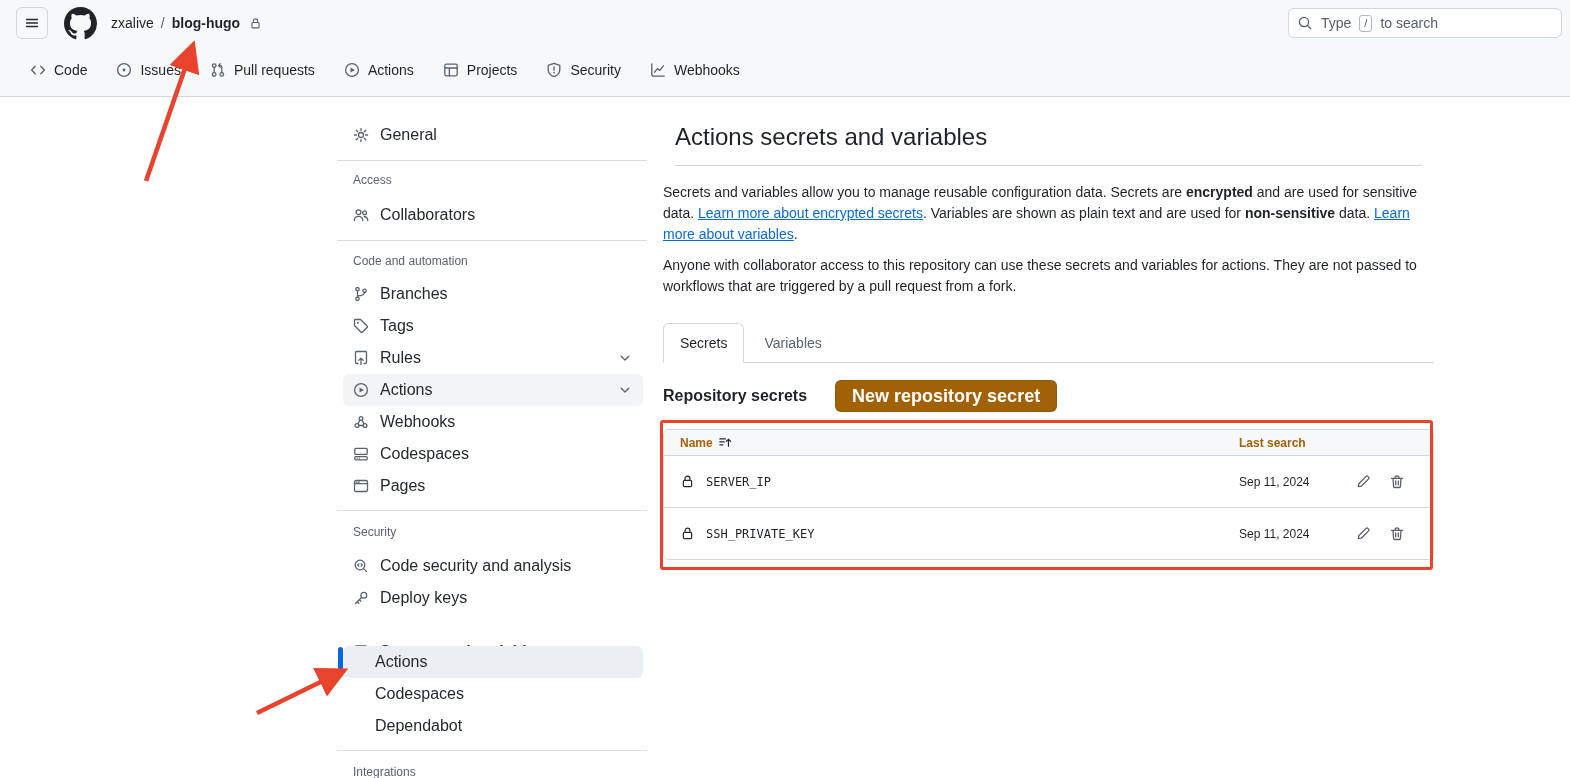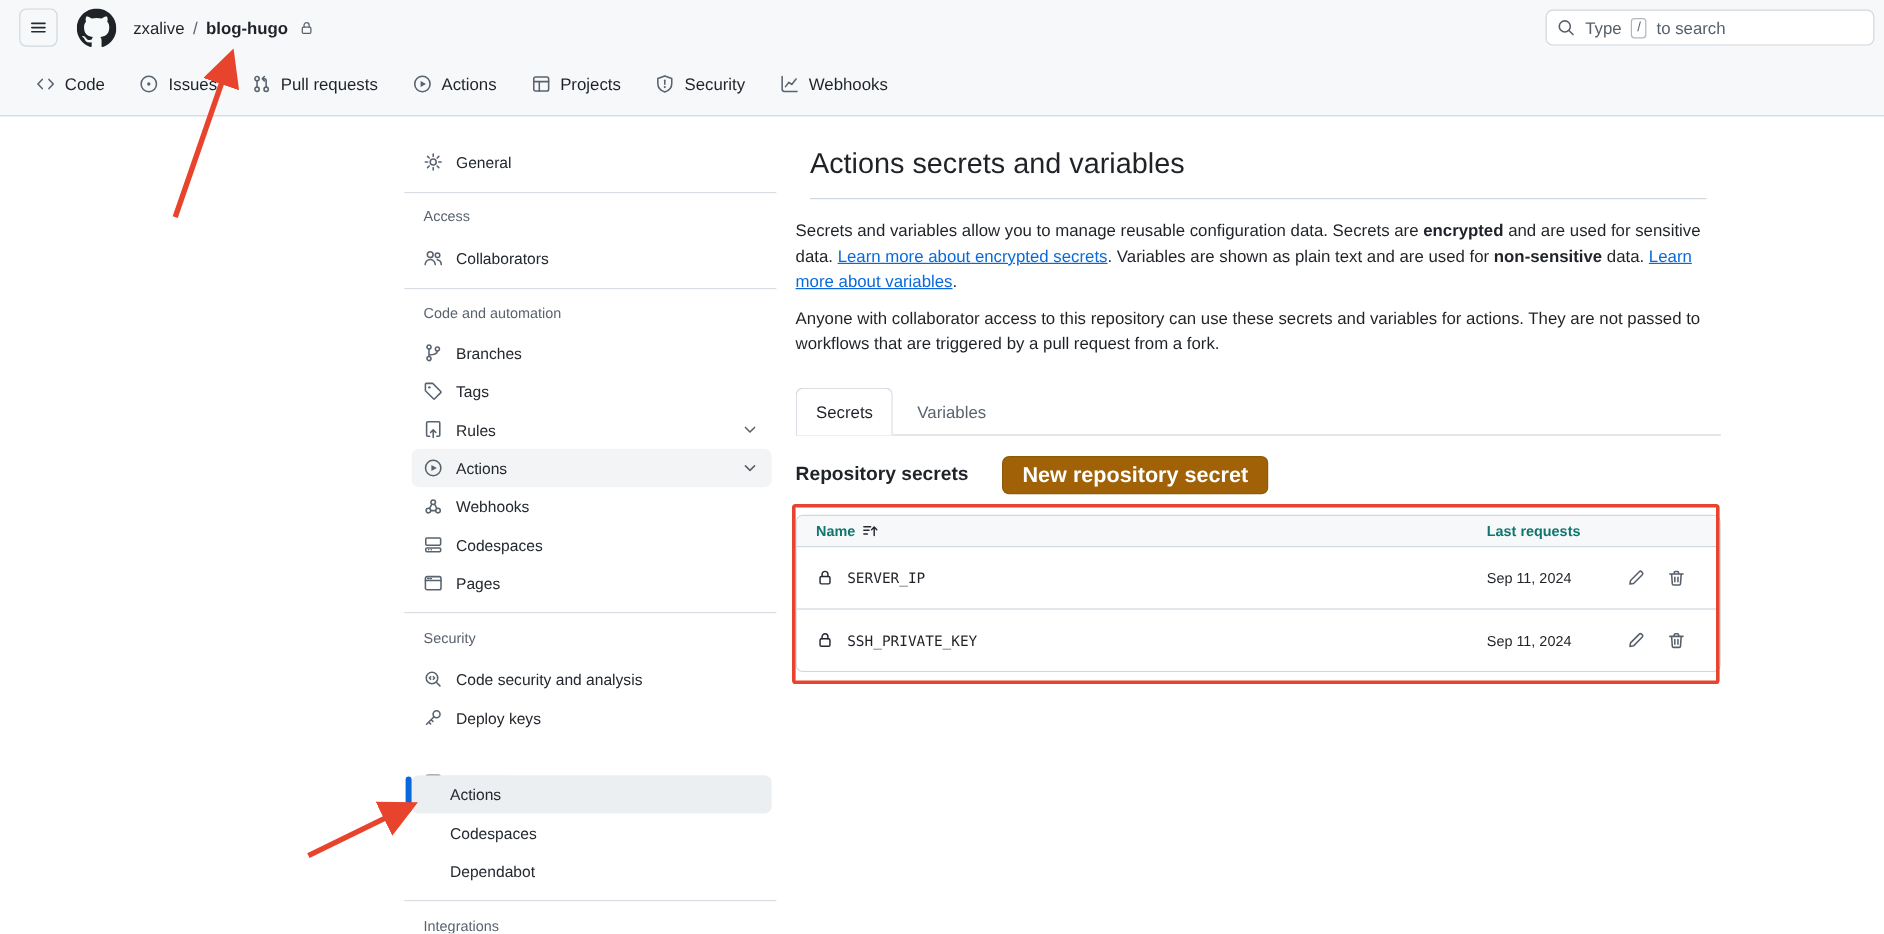--- a/index.html
+++ b/index.html
@@ -25,21 +25,21 @@
 
   
   .repo-nav { position:absolute; bottom:0; left:0; height:52px; display:flex; align-items:stretch; padding-left:20px; gap:9px; }
   .tab { position:relative; display:flex; align-items:center; gap:8px; padding:0 10px; font-size:14px; color:#1f2328; cursor:pointer; }
   .tab .oct { color:#59636e; }
   .tab.selected { font-weight:600; }
   .tab.selected::after { content:""; position:absolute; left:4px; right:4px; bottom:1px; height:3px; background:#fd8c73; border-radius:3px; }
 
   
   .sidebar { position:absolute; left:337px; top:97px; width:310px; height:681px; }
-  .sb-item { position:absolute; left:6px; width:300px; height:32px; display:flex; align-items:center; gap:11px; padding:0 10px; border-radius:6px; font-size:13px; color:#24292f; cursor:pointer; }
+  .sb-item { position:absolute; left:6px; width:300px; height:32px; display:flex; align-items:center; gap:11px; padding:0 10px; border-radius:6px; font-size:16px; color:#24292f; cursor:pointer; }
   .sb-item .oct { color:#59636e; flex:0 0 auto; }
   .sb-item .chev { margin-left:auto; color:#59636e; }
   .sb-item.hl { background:#f2f4f6; }
   .sb-item.sel { background:#eceff2; }
   .sb-item.bold { font-weight:700;margin-top:22px; }
   .sb-sub { padding-left:32px; }
   .accent-bar { position:absolute; left:-5px; top:1px; width:5px; height:30px; border-radius:3px; background:#0969da; }
   .sb-label { position:absolute; left:16px; font-size:12px; font-weight:500; color:#59636e; }
   .sb-divider { position:absolute; left:0; width:310px; border-top:1px solid #d8dee4; }
 
@@ -50,21 +50,21 @@
   .intro p.p2 { margin-top:10px; }
   .intro a { color:#0969da; text-decoration:underline; cursor:pointer; }
   .tabnav { margin-top:26px; border-bottom:1px solid #d0d7de; display:flex; height:40px; align-items:stretch; }
   .tn { display:flex; align-items:center; padding:0 16px; font-size:14px; cursor:pointer; }
   .tn.selected { background:#fff; border:1px solid #d0d7de; border-bottom:1px solid #fff; border-radius:6px 6px 0 0; margin-bottom:-1px; color:#1f2328; }
   .tn.plain { color:#59636e; margin-left:4px; }
   .section-row { margin-top:17px; display:flex; align-items:center; }
   .section-title { font-size:16px; font-weight:600; }
   .btn-primary { background:#a16207; color:#fff; border:1px solid rgba(27,31,36,.15); border-radius:6px; height:32px; padding:0 16px; font-size:18px; font-weight:600; font-family:"Liberation Sans",sans-serif; cursor:pointer;margin-left:28px; }
   .secrets-table { margin-top:17px; border:1px solid #d0d7de; border-radius:6px; overflow:hidden; background:#fff; }
-  .thead { background:#f6f8fa; display:grid; grid-template-columns:1fr 110px 34px 34px; align-items:center; height:25px; padding:0 16px; font-size:12px; font-weight:600; color:#0f766e; }
+  .thead { background:#f6f8fa; display:grid; grid-template-columns:1fr 110px 34px 34px; align-items:center; height:25px; padding:0 16px; font-size:12px; font-weight:600; color:#a16207; }
   .th-name { display:flex; align-items:center; gap:5px; }
   .th-name .oct { color:#24292f; }
   .trow { display:grid; grid-template-columns:1fr 110px 34px 34px; align-items:center; height:52px; padding:0 16px; border-top:1px solid #d0d7de; font-size:12px; background:#fff; }
   .secret-name { display:flex; align-items:center; gap:11px; font-family:"DejaVu Sans Mono","Liberation Mono",monospace; font-size:12px; color:#1f2328; }
   .secret-name .oct { color:#24292f; }
   .cell-date { font-size:12px; color:#1f2328; }
   .icon-btn { width:28px; height:28px; display:flex; align-items:center; justify-content:center; background:none; border:none; color:#57606a; cursor:pointer; padding:0; }
 
   
   .anno-rect { position:absolute; left:660px; top:420px; width:773px; height:150px; border:3px solid #e8432c; border-radius:3px; pointer-events:none; }
@@ -300,21 +300,21 @@
     </div>
 
     <div class="secrets-table">
       <div class="thead">
         <span class="th-name">
           <span>Name</span>
           <svg class="oct" width="15" height="15" viewBox="0 0 16 16">
               <path d="M2 4.2h6M2 7.4h4.6M2 10.6h3.2M11.2 12V4.8M8.9 6.8l2.3-2.3 2.3 2.3"></path>
             </svg>
         </span>
-        <span>Last requests</span>
+        <span>Last search</span>
         <span></span>
         <span></span>
       </div>
 
       <div class="trow">
         <span class="secret-name">
           <svg class="oct" width="15" height="15" viewBox="0 0 16 16">
               <rect x="3.6" y="6.8" width="8.8" height="6.6" rx="1.2"></rect>
               <path d="M5.4 6.8V4.9a2.6 2.6 0 0 1 5.2 0v1.9"></path>
             </svg>

